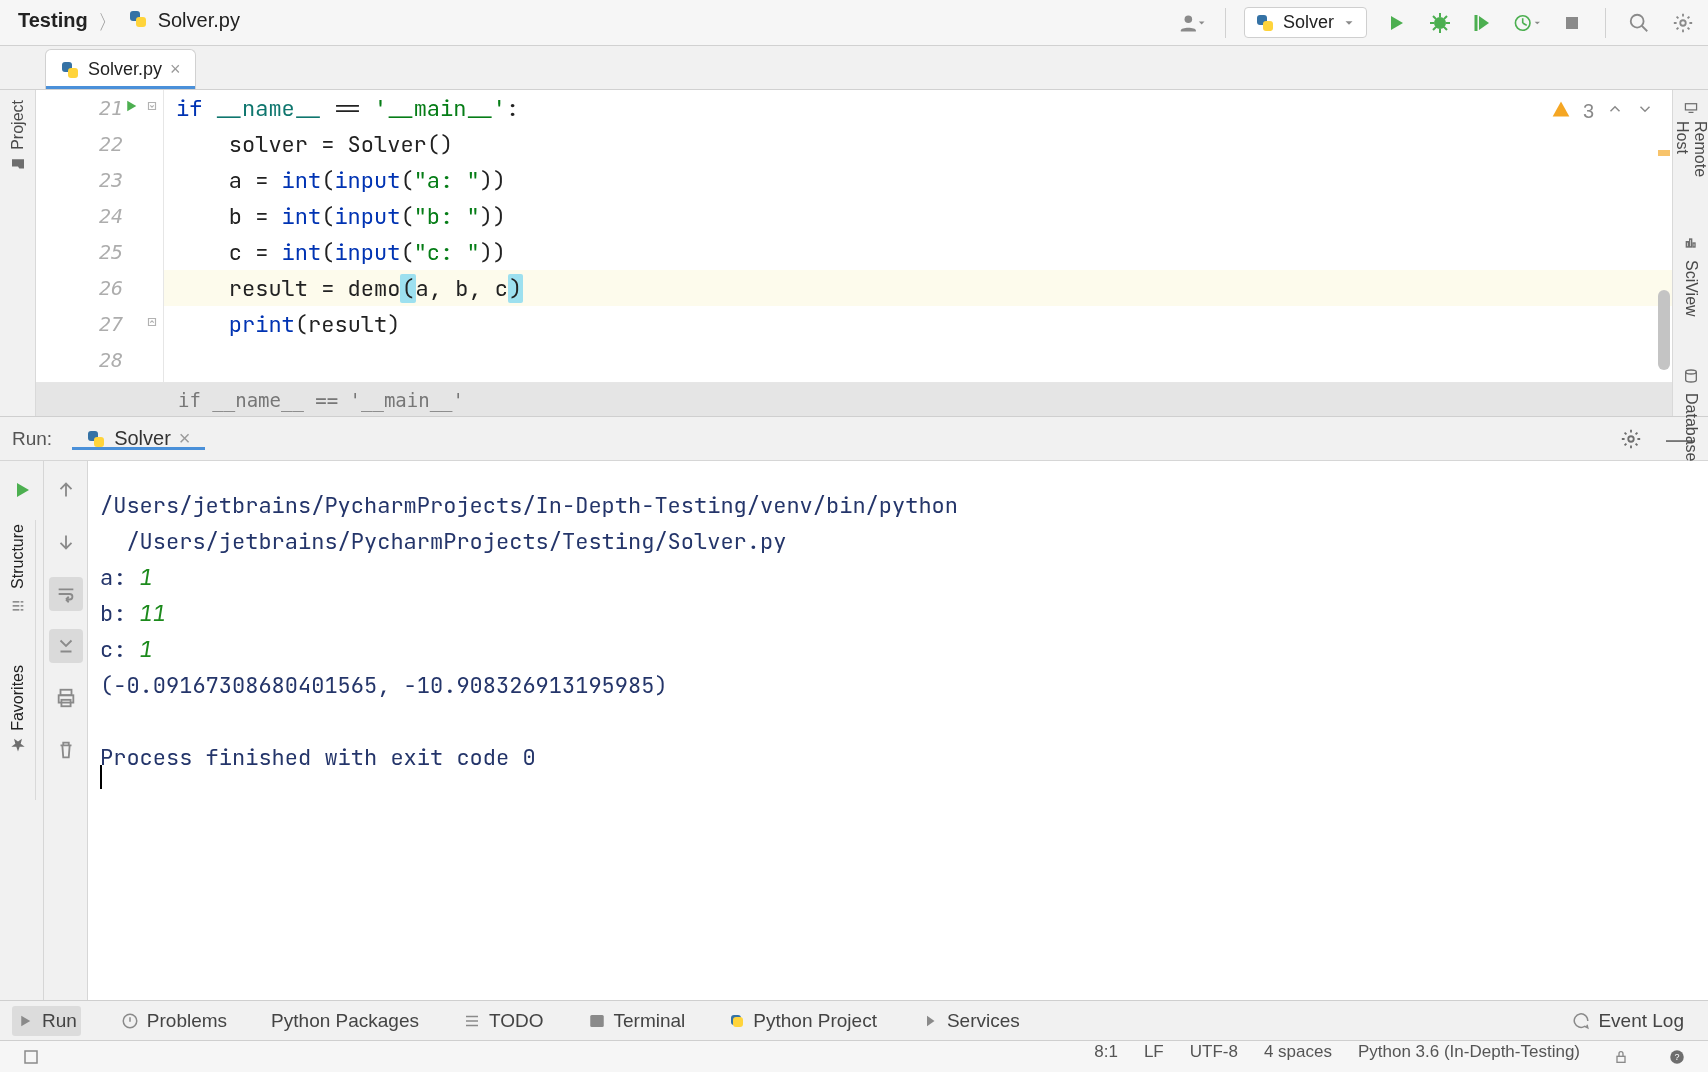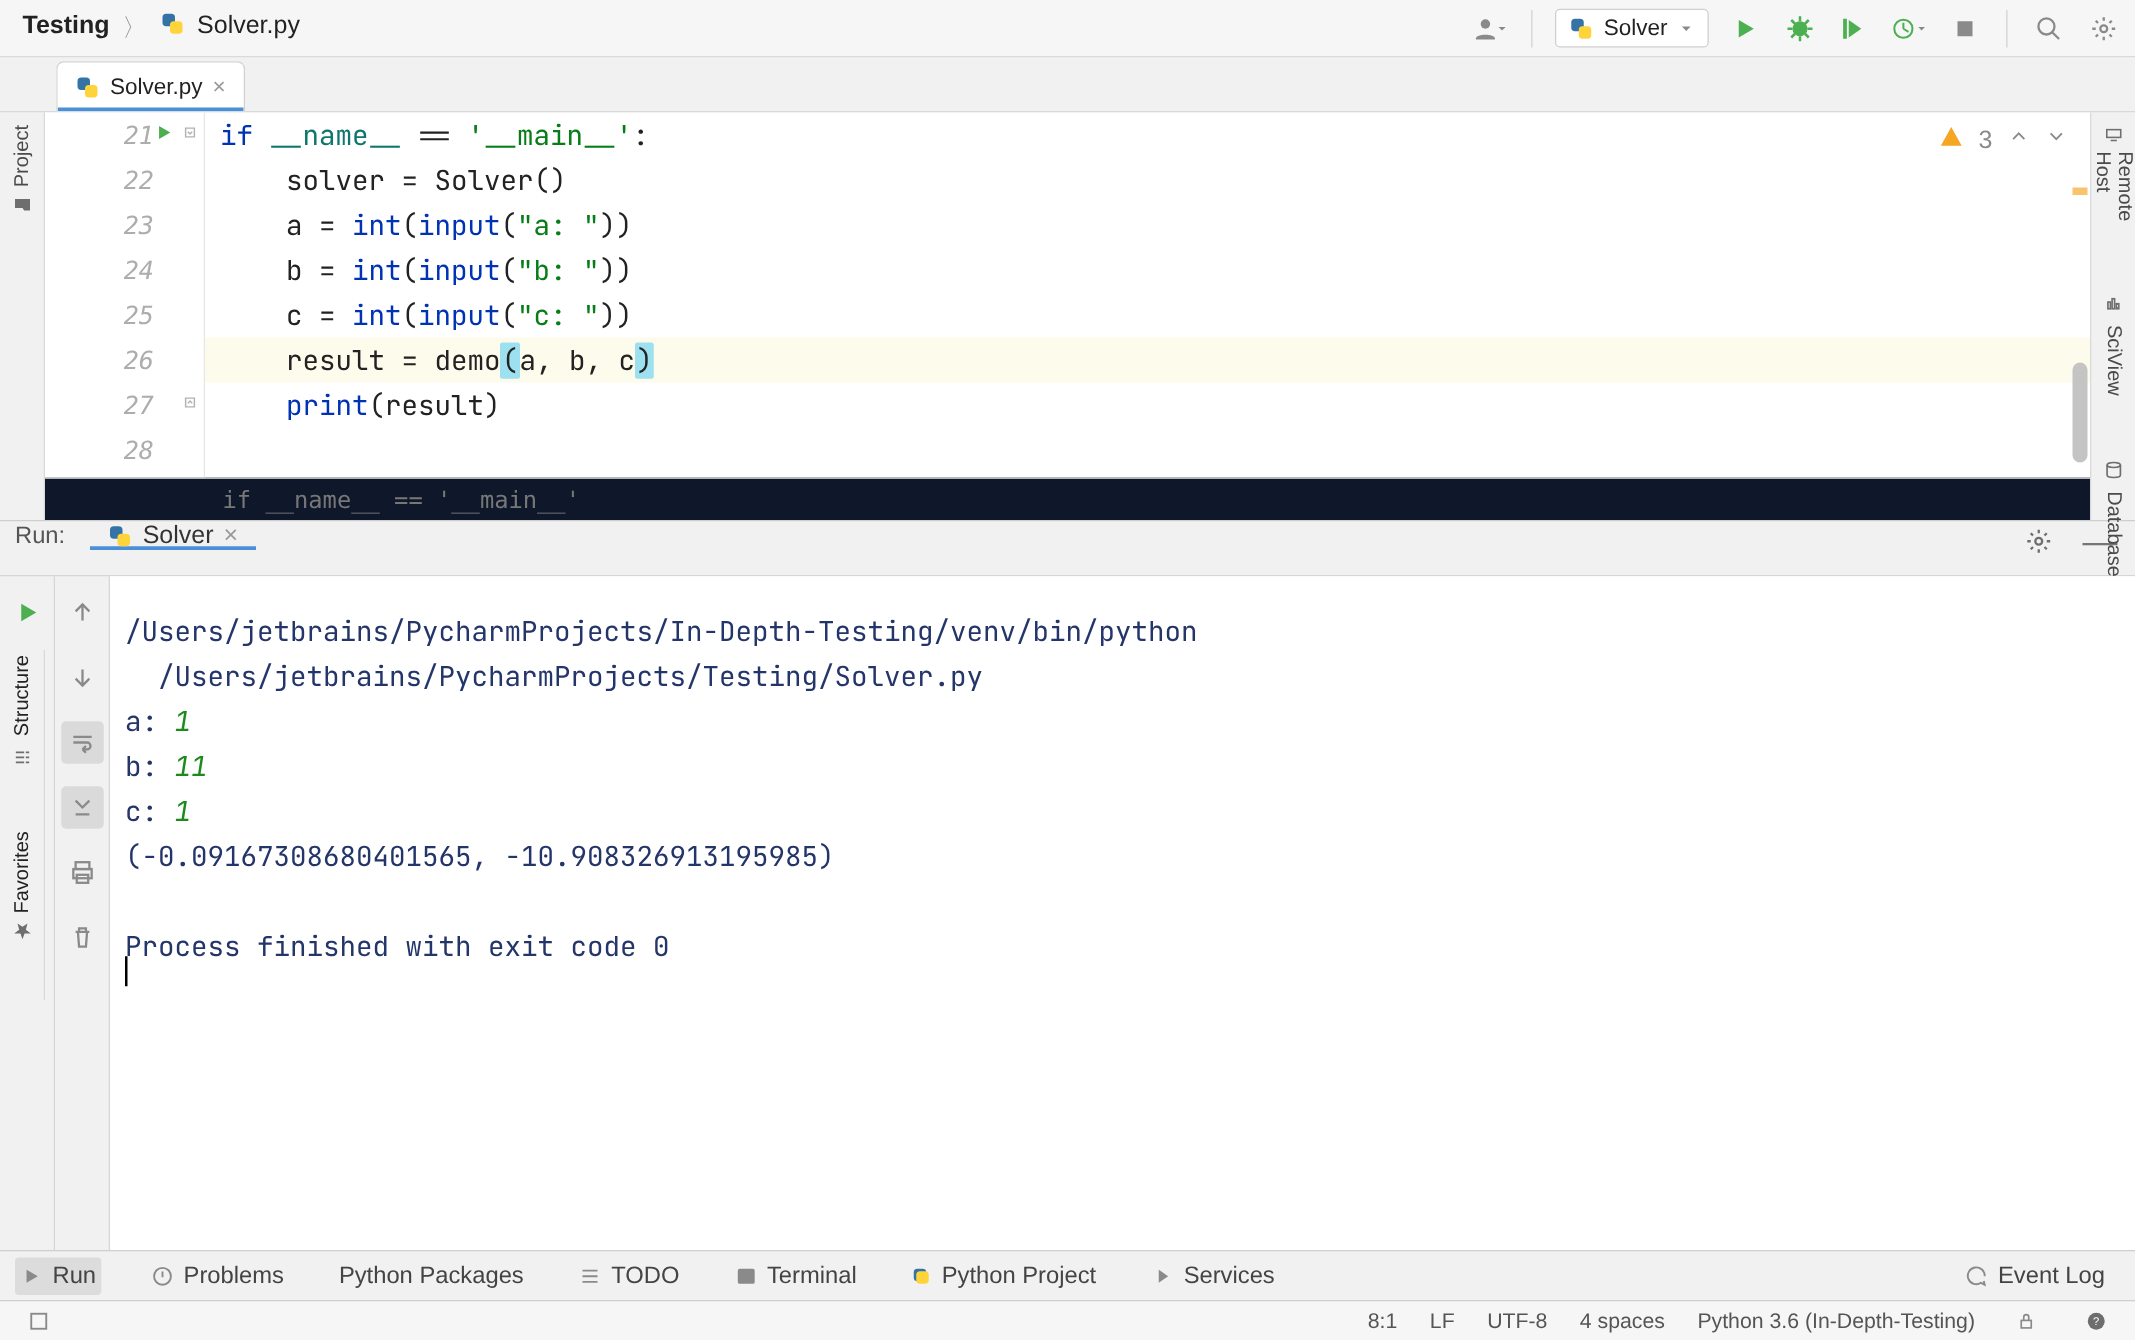--- a/index.html
+++ b/index.html
@@ -96,32 +96,32 @@
     position: absolute; top: 8px; right: 18px;
     display: flex; align-items: center; gap: 12px; color:#8a8a8a; font-size: 20px;
   }
   .editor-topright .warn { color:#f5a623; }
   .scrollthumb { position:absolute; right:2px; top:200px; width:12px; height:80px; background:#c4c4c4; border-radius:6px; }
   .marker { position:absolute; right:2px; top:60px; width:12px; height:6px; background:#f7c36b; }
 
   .breadpath {
     height: 34px; border-top: 1px solid #e6e6e6; display:flex; align-items:center;
     padding-left: 142px; color:#777; font-family: Menlo, monospace; font-size: 19px;
-    background:#0f172a;
+    background:#e5e5e5;
   }
 
   
   .runwin {
     border-top: 1px solid #cfcfcf;
     display:flex; flex-direction: column;
     background: #f1f1f1;
     height: 390px;
   }
   .runhdr {
-    height: 44px; display:flex; align-items:flex-start; justify-content: space-between;
+    height: 44px; display:flex; align-items:center; justify-content: space-between;
     padding: 0 14px 0 12px; border-bottom: 1px solid #d6d6d6; gap: 18px;
   }
   .runhdr .left { display:flex; align-items:center; gap: 20px; }
   .runhdr .lbl { color:#555; font-size: 19px; }
   .runtab {
     display:flex; align-items:center; gap:8px; height:100%; padding: 0 14px;
     box-shadow: inset 0 -3px 0 0 #4a90d9; font-size: 20px; color:#333;
   }
   .runhdr .right { display:flex; align-items:center; gap:20px; color:#757575; }
   .dash { font-size: 28px; }
@@ -151,21 +151,21 @@
   }
   .toolswin .left { display:flex; align-items:center; gap: 36px; }
   .twbtn { display:flex; align-items:center; gap:8px; font-size:19px; color:#444; padding: 4px 4px; border-radius:3px;}
   .twbtn.active { background:#dcdcdc; }
 
   .statusbar {
     height: 32px; border-top: 1px solid #cfcfcf; background:#f6f6f6;
     display:flex; align-items:center; justify-content: space-between; padding: 0 16px;
     font-size: 17px; color:#555;
   }
-  .statusbar .right { display:flex; align-items:center; gap: 26px; }
+  .statusbar .right { display:flex; gap: 26px; }
 
   
   svg.ic { width: 22px; height: 22px; stroke: currentColor; fill: none; stroke-width: 2; }
   svg.fillc { fill: currentColor; stroke:none; }
 
   
   .pyfile { width:20px; height:20px; position:relative; }
   .pyfile::before, .pyfile::after {
     content:""; position:absolute; width:10px; height:10px; border-radius:3px;
   }

